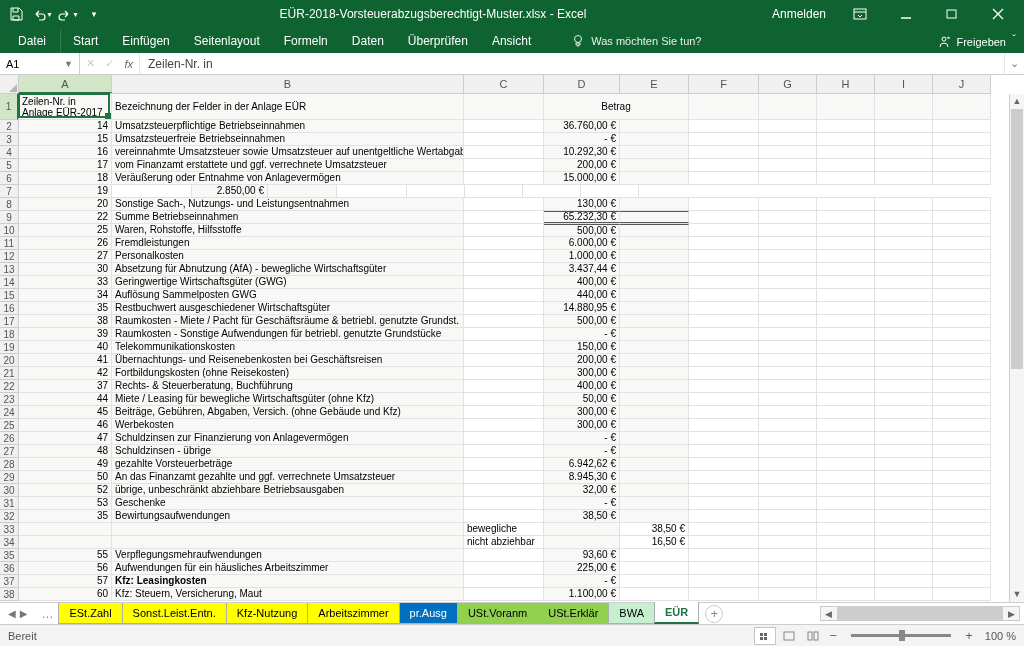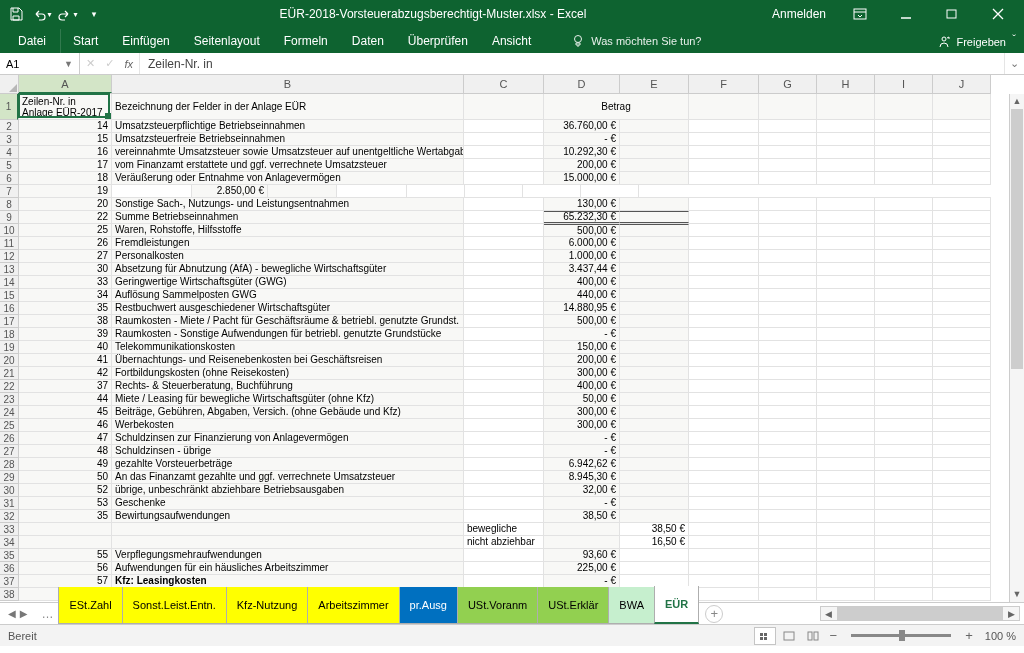--- a/index.html
+++ b/index.html
@@ -47,21 +47,21 @@
 .cell.gray{background:#f8f8f6}
 .cell.hdr{background:#f8f8f6;font-size:10px}
 .cell.topline{border-top:1.5px solid #555}
 .cell.sumline{border-top:1.5px solid #555;border-bottom:1.5px solid #555}
 .active-cell{position:absolute;border:2px solid #217346;pointer-events:none;z-index:10}
 .active-cell::after{content:"";position:absolute;right:-3px;bottom:-3px;width:6px;height:6px;background:#217346}
 .sheet-bar{height:22px;background:#fff;border-top:1px solid #ccc;display:flex;align-items:center;position:relative}
 .sheet-nav{display:flex;gap:4px;padding:0 8px;color:#777}
 .sheet-nav span{cursor:pointer;font-size:10px}
 .tabs{display:flex;align-items:flex-end;height:100%}
-.tab{padding:11px 10px;border:1px solid #aeaeae;border-top:0;font-size:11px;cursor:pointer;margin-left:-1px;position:relative;line-height:14px}
+.tab{padding:3px 10px;border:1px solid #aeaeae;border-top:0;font-size:11px;cursor:pointer;margin-left:-1px;position:relative;line-height:14px}
 .tab.yellow{background:#ffff00}
 .tab.blue{background:#0070c0;color:#fff}
 .tab.green{background:#92d050}
 .tab.lgreen{background:#c6efce}
 .tab.active{background:#fff;border-bottom:2px solid #217346;color:#217346;font-weight:bold}
 .tab-new{width:18px;height:18px;margin-left:6px;border:1px solid #ccc;border-radius:50%;display:flex;align-items:center;justify-content:center;cursor:pointer;color:#888;font-size:13px}
 .hscroll{margin-left:auto;width:200px;height:15px;border:1px solid #ccc;display:flex;align-items:center;margin-right:4px;background:#f5f5f5}
 .hscroll .arr{width:15px;text-align:center;font-size:9px;color:#666;cursor:pointer}
 .hscroll .thumb{flex:1;height:13px;background:#cdcdcd;margin:0 1px}
 .status-bar{height:22px;background:#f3f3f3;border-top:1px solid #ccc;display:flex;align-items:center;padding:0 8px;font-size:11px;color:#555}

